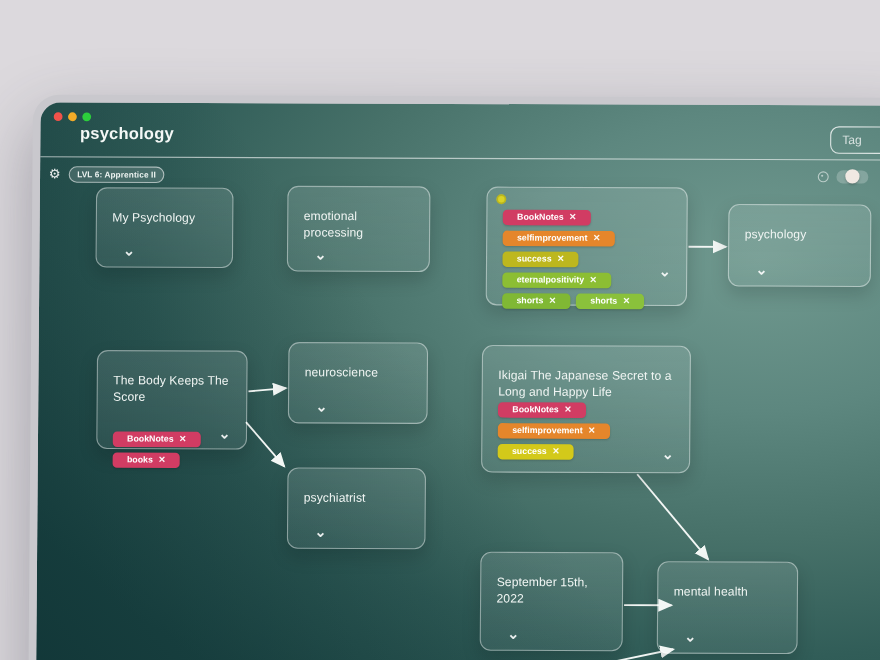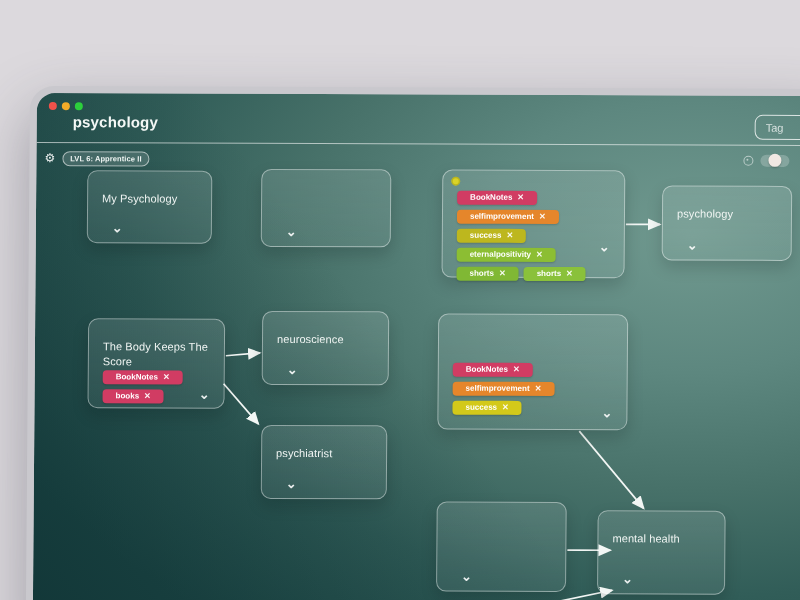--- a/index.html
+++ b/index.html
@@ -148,20 +148,21 @@
           <line x1="545" y1="336" x2="610" y2="413" stroke="#f3f7f5" stroke-width="1.7" marker-end="url(#arrowhead)"></line>
           <line x1="534" y1="455" x2="577" y2="455" stroke="#f3f7f5" stroke-width="1.7" marker-end="url(#arrowhead)"></line>
           <line x1="461" y1="520" x2="579" y2="495" stroke="#f3f7f5" stroke-width="1.7" marker-end="url(#arrowhead)"></line>
         </svg>
 
     <div class="card" style="left: 51px; top: 77px; width: 125px; height: 73px;">
           <div class="card-title">My Psychology</div>
           <span class="chev chev-l">⌄</span>
         </div>
         <div class="card" style="left: 225px; top: 75px; width: 130px; height: 78px;">
+          <div class="card-title">emotional processing</div>
           <span class="chev chev-l">⌄</span>
         </div>
         <div class="card" style="left: 406px; top: 75px; width: 183px; height: 108px;">
           <span class="dot"></span>
           <div class="tags">
             <span class="chip" style="background: rgb(209, 60, 99);">
               <span>BookNotes</span>
               <span class="chip-x">✕</span>
             </span>
             <span class="chip" style="background: rgb(229, 134, 43);">
@@ -184,21 +185,21 @@
               <span>shorts</span>
               <span class="chip-x">✕</span>
             </span>
           </div>
           <span class="chev chev-r" style="bottom: 26px;">⌄</span>
         </div>
         <div class="card" style="left: 626px; top: 90px; width: 130px; height: 75px;">
           <div class="card-title">psychology</div>
           <span class="chev chev-l">⌄</span>
         </div>
-        <div class="card" style="left: 53px; top: 225px; width: 137px; height: 90px;">
+        <div class="card" style="left: 53px; top: 225px; width: 137px; height: 90px; gap: 22px;">
           <div class="card-title">The Body Keeps The Score</div>
           <div class="tags">
             <span class="chip" style="background: rgb(209, 60, 99);">
               <span>BookNotes</span>
               <span class="chip-x">✕</span>
             </span>
             <span class="chip" style="background: rgb(209, 60, 99);">
               <span>books</span>
               <span class="chip-x">✕</span>
             </span>
@@ -207,37 +208,39 @@
         </div>
         <div class="card" style="left: 227px; top: 217px; width: 127px; height: 74px;">
           <div class="card-title">neuroscience</div>
           <span class="chev chev-l">⌄</span>
         </div>
         <div class="card" style="left: 227px; top: 331px; width: 126px; height: 74px;">
           <div class="card-title">psychiatrist</div>
           <span class="chev chev-l">⌄</span>
         </div>
         <div class="card" style="left: 403px; top: 219px; width: 190px; height: 116px;">
+          <div class="card-title">Ikigai The Japanese Secret to a Long and Happy Life</div>
           <div class="tags">
             <span class="chip" style="background: rgb(209, 60, 99);">
               <span>BookNotes</span>
               <span class="chip-x">✕</span>
             </span>
             <span class="chip" style="background: rgb(229, 134, 43);">
               <span>selfimprovement</span>
               <span class="chip-x">✕</span>
             </span>
             <span class="chip" style="background: rgb(211, 201, 26);">
               <span>success</span>
               <span class="chip-x">✕</span>
             </span>
           </div>
           <span class="chev chev-r" style="bottom: 12px;">⌄</span>
         </div>
         <div class="card" style="left: 403px; top: 407px; width: 130px; height: 90px;">
+          <div class="card-title">September 15th, 2022</div>
           <span class="chev chev-l">⌄</span>
         </div>
         <div class="card" style="left: 564px; top: 415px; width: 128px; height: 84px;">
           <div class="card-title">mental health</div>
           <span class="chev chev-l">⌄</span>
         </div>
       </div>
 
   </div>
 </div>

